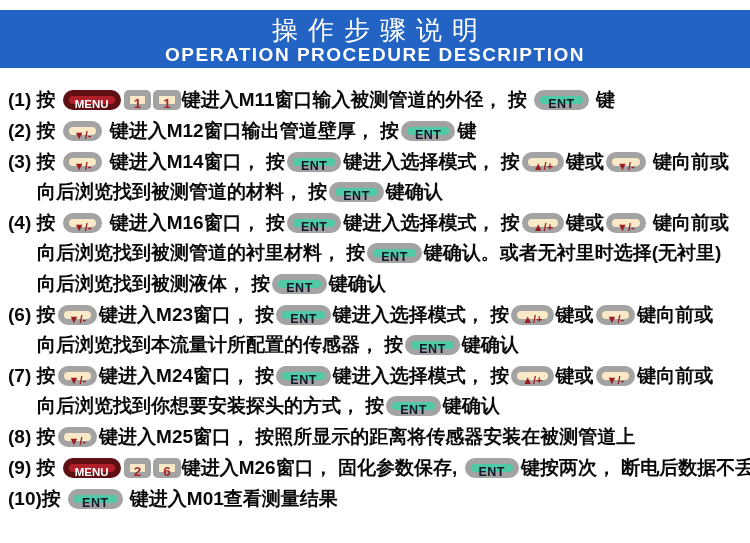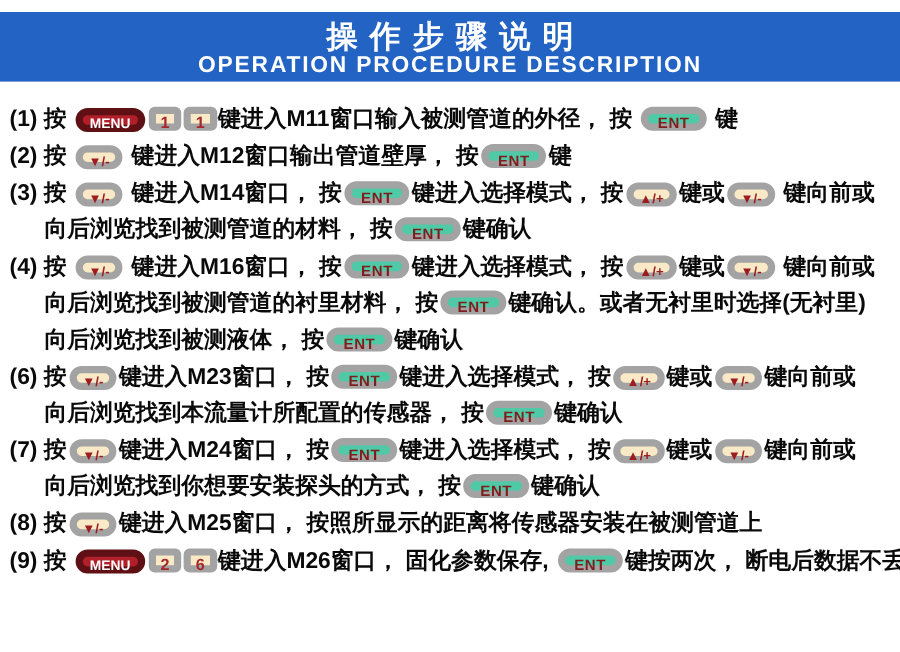--- a/index.html
+++ b/index.html
@@ -6,21 +6,21 @@
   body{
     width:750px;height:543px;overflow:hidden;background:#ffffff;
     font-family:"Liberation Sans","DejaVu Sans",sans-serif;
     -webkit-font-smoothing:antialiased;
   }
   .banner{
     margin-top:10px;height:58px;background:#2263c3;color:#ffffff;
     display:flex;flex-direction:column;align-items:center;justify-content:center;
   }
   .banner-title{
-    font-size:26px;font-weight:bold;letter-spacing:10px;text-indent:10px;line-height:30px;text-align:center;
+    font-size:26px;font-weight:normal;letter-spacing:10px;text-indent:10px;line-height:30px;text-align:center;
   }
   .banner-subtitle{
     font-size:19px;font-weight:bold;letter-spacing:1.5px;margin-top:1px;line-height:17px;
   }
   .steps{padding:17px 0 0 8px;}
   .step{margin-bottom:1px;}
   .line{
     line-height:30px;font-size:19px;font-weight:bold;color:#0a0a0a;
     white-space:nowrap;
   }
@@ -28,21 +28,21 @@
   .key{
     display:inline-block;box-sizing:border-box;height:20px;line-height:16px;
     border:6px solid #a3a3a3;text-align:center;font-weight:bold;
     vertical-align:-2px;margin:0 2px;
   }
   .key-menu{
     background:#b1202a;color:#ffffff;border-color:#5f1014;
     border-radius:11px;font-size:11.5px;padding:0 6px;
   }
   .key-ent{
-    background:#4fc9a6;color:#7f1d1d;border-radius:11px;
+    background:#4fc9a6;color:#0f172a;border-radius:11px;
     font-size:12.5px;padding:0 8px;letter-spacing:0.5px;
   }
   .key-up,.key-down{
     background:#f9e9c6;color:#9c1c20;border-radius:10px;
     font-size:11px;padding:0 5px;
   }
   .key-num{
     background:#f9e9c6;color:#a5272b;border-radius:5px;
     font-size:13.5px;padding:0 4px;min-width:17px;margin:0 1px;
   }
@@ -80,14 +80,17 @@
       <div class="step">
         <div class="line"><span class="run">(7) 按</span><span class="key key-down">▼/-</span><span class="run">键进入M24窗口， 按</span><span class="key key-ent">ENT</span><span class="run">键进入选择模式， 按</span><span class="key key-up">▲/+</span><span class="run">键或</span><span class="key key-down">▼/-</span><span class="run">键向前或</span></div>
         <div class="line cont"><span class="run">向后浏览找到你想要安装探头的方式， 按</span><span class="key key-ent">ENT</span><span class="run">键确认</span></div>
       </div>
       <div class="step">
         <div class="line"><span class="run">(8) 按</span><span class="key key-down">▼/-</span><span class="run">键进入M25窗口， 按照所显示的距离将传感器安装在被测管道上</span></div>
       </div>
       <div class="step">
         <div class="line"><span class="run">(9) 按 </span><span class="key key-menu">MENU</span><span class="key key-num">2</span><span class="key key-num">6</span><span class="run">键进入M26窗口， 固化参数保存, </span><span class="key key-ent">ENT</span><span class="run">键按两次， 断电后数据不丢失。</span></div>
       </div>
+      <div class="step">
+        <div class="line"><span class="run">(10)按 </span><span class="key key-ent">ENT</span><span class="run"> 键进入M01查看测量结果</span></div>
+      </div>
     </main>
 </div>
 
 </body></html>

